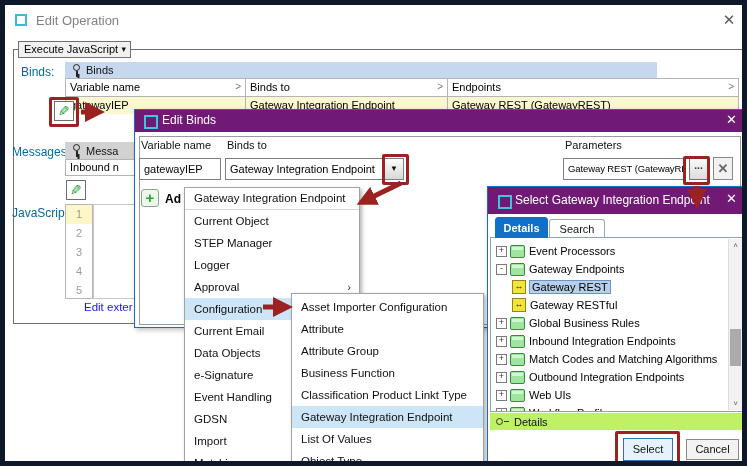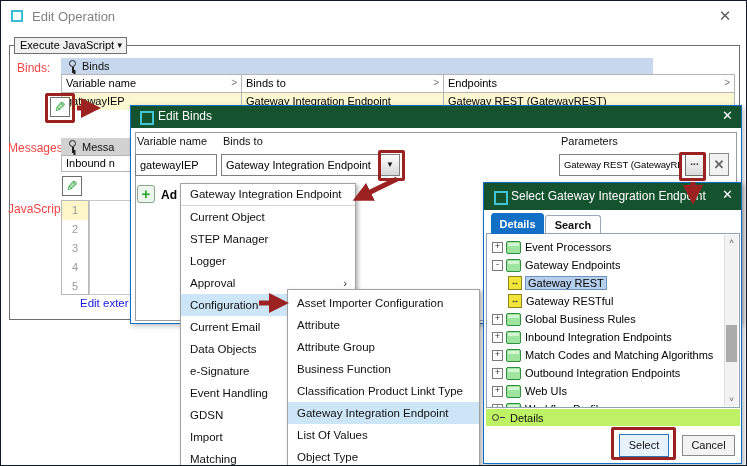--- a/index.html
+++ b/index.html
@@ -1,28 +1,28 @@
 <!DOCTYPE html>
 <html><head>
 <meta charset="utf-8">
 <style>
   html,body{margin:0;padding:0;background:#c8c8c8;font-family:"Liberation Sans",sans-serif;}
-  .screen{position:relative;width:747px;height:466px;background:#fff;border:1px solid #0f172a;
+  .screen{position:relative;width:747px;height:466px;background:#fff;border:5px solid #0f172a;
           overflow:hidden;margin:0 auto;box-sizing:border-box;}
   .abs{position:absolute;box-sizing:border-box;}
   
   .eo-title-icon{left:10px;top:9px;width:12px;height:12px;border:2px solid #38bdd4;background:#fff;}
   .eo-title{left:31px;top:8px;font-size:13px;color:#828282;}
   .eo-close{left:708px;top:4px;width:32px;height:22px;text-align:center;line-height:22px;
             font-size:15px;color:#5a5a5a;cursor:default;}
   .groupbox{left:8px;top:44px;width:731px;height:275px;border:1px solid #6e6e6e;}
   .op-select{left:13px;top:36px;width:113px;height:17px;background:#f1f1f1;border:1px solid #707070;
              font-size:11px;line-height:15px;padding-left:5px;}
   .op-select .dd{position:absolute;right:4px;top:0;font-size:9px;color:#111;}
-  .side-label{font-size:12px;color:#ef4444;}
+  .side-label{font-size:12px;color:#0369a1;}
   .lbl-binds{left:16px;top:60px;}
   .lbl-msgs{left:7px;top:140px;}
   .lbl-js{left:7px;top:201px;}
   .tbl-cap{left:60px;width:592px;height:16px;font-size:11px;color:#111;display:flex;align-items:center;gap:5px;padding-left:8px;}
   .cap-binds{top:57px;background:#c7d7ee;}
   .cap-msgs{top:137px;background:#d2d2d2;height:17px;}
   .cols-wrap{left:60px;top:73px;width:674px;height:34px;border:1px solid #b5b5b5;background:#fff;}
   .trow{display:flex;height:17px;}
   .trow.head{border-bottom:1px solid #b5b5b5;}
   .trow.data{background:#fbf7d0;}
@@ -41,21 +41,21 @@
   .codebox{left:88px;top:199px;width:646px;height:95px;border:1px solid #c8c8c8;background:#fff;}
   .edit-link{left:79px;top:296px;font-size:11.5px;color:#1a1ae0;text-decoration:none;}
   
   .key-icon{position:relative;width:8px;height:13px;display:inline-block;flex:0 0 8px;}
   .key-icon::before{content:"";position:absolute;left:0;top:0;width:5px;height:5px;border:1.5px solid #222;border-radius:50%;}
   .key-icon::after{content:"";position:absolute;left:3px;top:7px;width:1.5px;height:6px;background:#222;box-shadow:1.5px 3px 0 #222;}
   .sq-icon{width:10px;height:10px;border:2px solid #41c4d6;}
   
   .dlg-eb{left:129px;top:104px;width:612px;height:219px;background:#fff;border:1px solid #1170c5;z-index:10;
           box-shadow:2px 2px 5px rgba(0,0,0,.25);}
-  .dlg-title{left:0;top:0;right:0;height:22px;background:#14532d;color:#fff;}
+  .dlg-title{left:0;top:0;right:0;height:22px;background:#701a75;color:#fff;}
   .dlg-title .sq-icon{position:absolute;left:9px;top:5px;}
   .dlg-title .t{position:absolute;left:27px;top:3px;font-size:12px;}
   .dlg-close{position:absolute;right:8px;top:2px;font-size:13px;color:#fff;}
   .eb-panel{left:4px;top:26px;width:602px;height:189px;border:1px solid #9c9c9c;}
   .fld-label{font-size:11px;color:#111;}
   .eb-lbl-var{left:6px;top:29px;} .eb-lbl-bt{left:92px;top:29px;} .eb-lbl-par{left:430px;top:29px;}
   .inputbox{height:22px;border:1px solid #7f7f7f;background:#fff;font-size:11px;line-height:20px;
             padding-left:4px;white-space:nowrap;overflow:hidden;}
   .eb-var{left:4px;top:48px;width:82px;}
   .eb-combo{left:90px;top:48px;width:179px;padding-right:19px;}
@@ -77,21 +77,21 @@
   .menu-item.hl{background:#cde6f7;}
   .subarrow{position:absolute;right:8px;top:0;color:#333;}
   .menu2{left:286px;top:288px;width:193px;height:180px;z-index:21;padding-top:2px;}
   
   .dlg-sel{left:482px;top:181px;width:259px;height:282px;background:#fff;border:1px solid #1170c5;z-index:30;
            box-shadow:2px 2px 5px rgba(0,0,0,.3);}
   .sel-title{height:27px;}
   .sel-title .sq-icon{top:8px;}
   .sel-title .t{top:6px;white-space:nowrap;}
   .sel-title .dlg-close{top:4px;}
-  .tab{text-align:center;font-size:11px;border-radius:3px 3px 0 0;font-weight:bold;}
+  .tab{text-align:center;font-size:11px;border-radius:3px 3px 0 0;}
   .tab-browse{left:7px;top:30px;width:53px;height:21px;background:#1170c5;border:1px solid #1170c5;color:#fff;
               font-weight:bold;line-height:20px;z-index:2;}
   .tab-search{left:61px;top:32px;width:56px;height:19px;background:#fff;border:1px solid #9aa8b8;border-bottom:none;
               line-height:18px;color:#111;}
   .treebox{left:2px;top:50px;width:254px;height:175px;border:1px solid #8fa3b5;background:#fff;overflow:hidden;}
   .trowx{position:absolute;left:0;height:18px;display:flex;align-items:center;font-size:11px;white-space:nowrap;}
   .t-root{padding-left:5px;} .t-child{padding-left:21px;}
   .exp{width:9px;height:9px;border:1px solid #7a7a7a;background:#fff;font-size:9px;line-height:7px;
        text-align:center;color:#333;margin-right:3px;flex:0 0 9px;}
   .folder-icon{width:13px;height:11px;background:#9fe49f;border:1px solid #2f8f3f;border-radius:2px;

